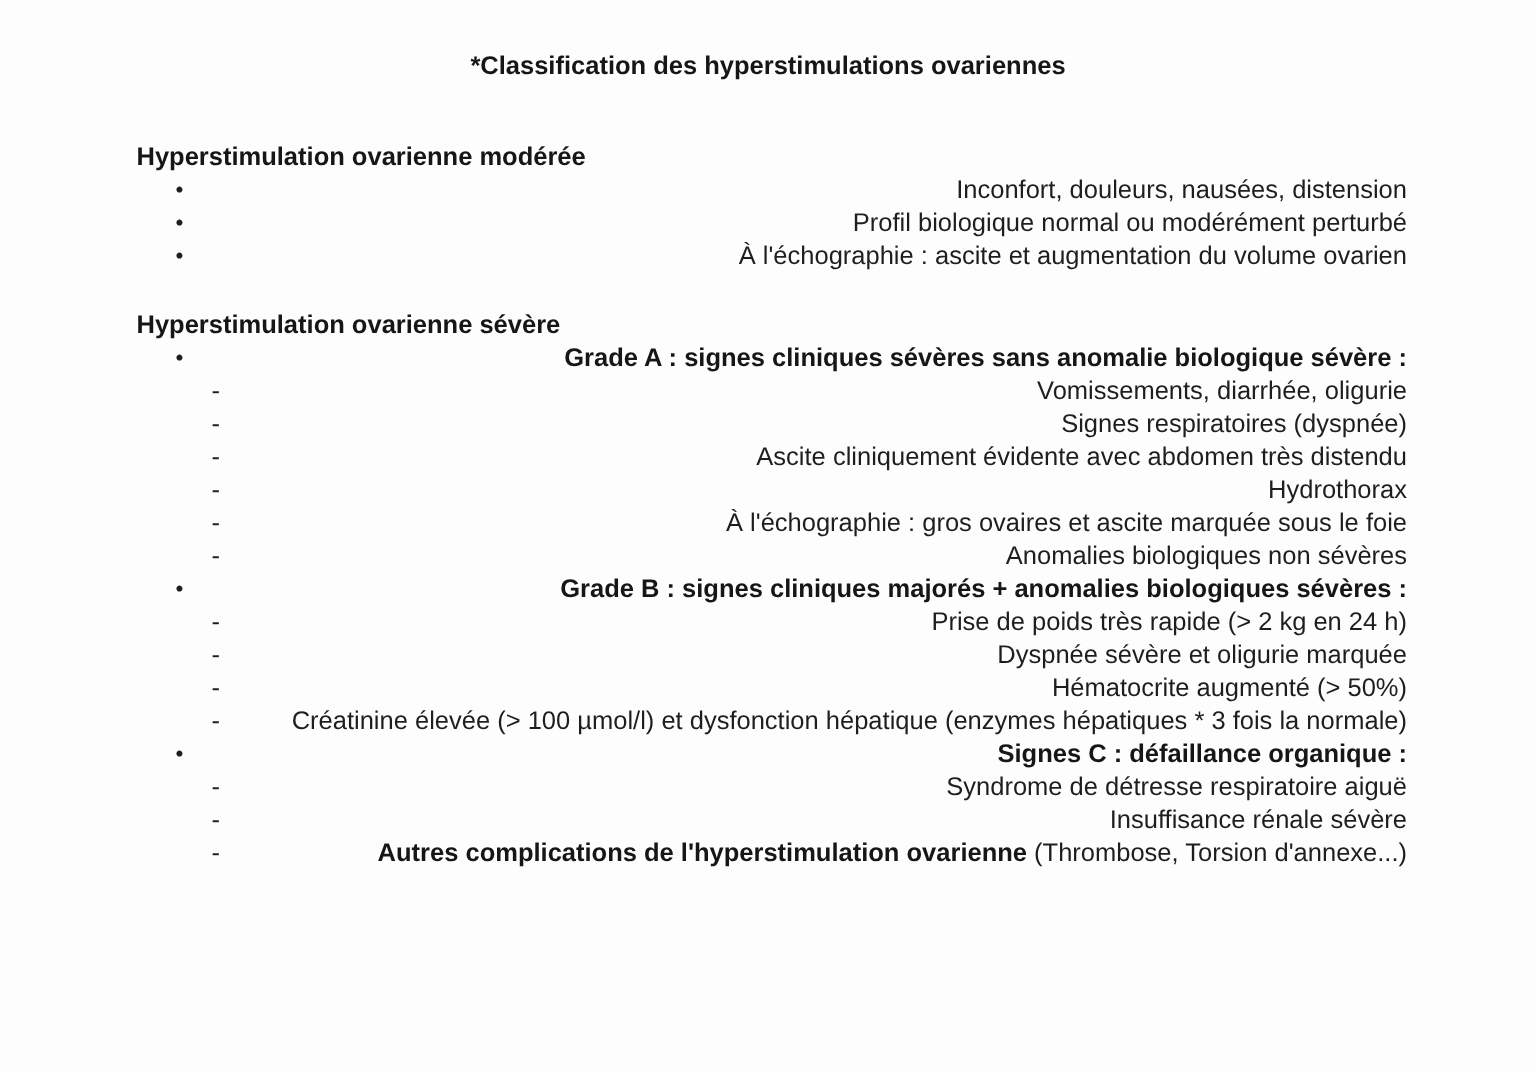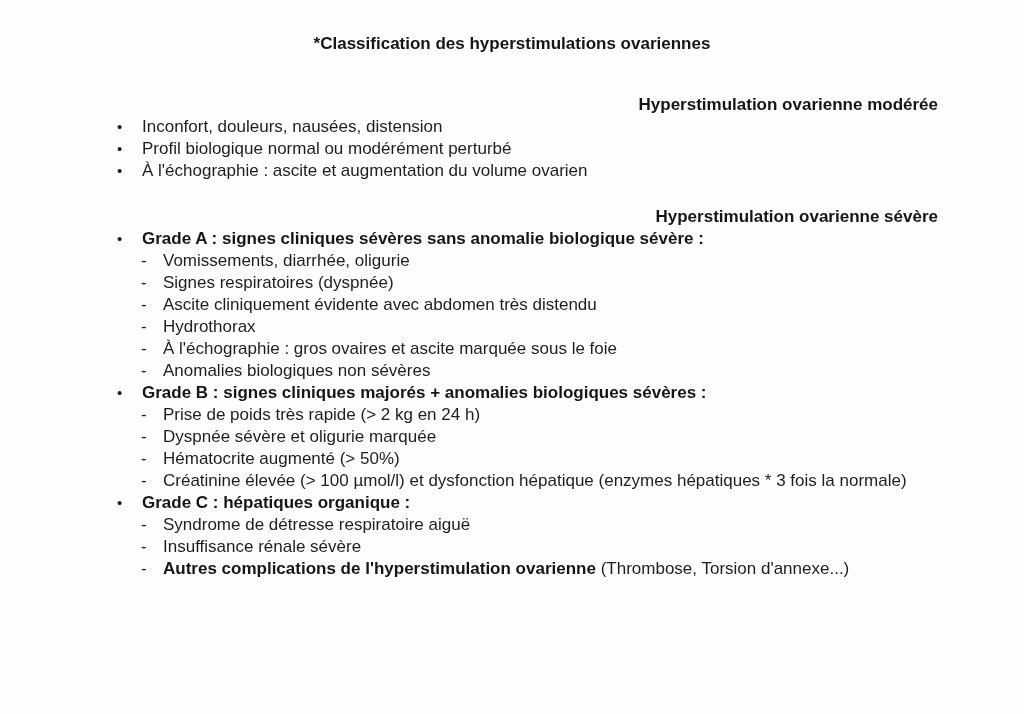--- a/index.html
+++ b/index.html
@@ -34,35 +34,34 @@
     max-width: 848px;
     font-size: 17px;
     line-height: 22px;
   }
   .section + .section {
     margin-top: 24px;
   }
   .section-heading {
     font-weight: bold;
     color: #161616;
-    text-align: right;
   }
   .li {
     display: flex;
     align-items: flex-start;
   }
   .li .marker {
     flex: 0 0 auto;
     text-align: left;
   }
   .li.bullet { padding-left: 26px; }
   .li.bullet .marker { width: 25px; font-size: 15px; }
   .li.dash   { padding-left: 50px; }
   .li.dash   .marker { width: 22px; }
-  .li .txt { flex: 1 1 auto; }
+  .li .txt { flex: 1 1 auto; text-align: right; }
   .bold-txt { font-weight: bold; color: #161616; }
 </style>
 </head>
 <body style="background: rgb(253, 253, 253); color: rgb(30, 30, 30);">
 
 <div class="doc-page">
   <div class="title-block">
     <div>*Classification des hyperstimulations ovariennes</div>
   </div>
   <div class="content" id="content">
@@ -126,21 +125,21 @@
         <div class="li dash">
           <span class="marker">-</span>
           <span class="txt"><span>Hématocrite augmenté (&gt; 50%)</span></span>
         </div>
         <div class="li dash">
           <span class="marker">-</span>
           <span class="txt"><span>Créatinine élevée (&gt; 100 µmol/l) et dysfonction hépatique (enzymes hépatiques * 3 fois la normale)</span></span>
         </div>
         <div class="li bullet">
           <span class="marker">•</span>
-          <span class="txt"><span class="bold-txt">Grade C : hépatiques organique :</span></span>
+          <span class="txt"><span class="bold-txt">Signes C : défaillance organique :</span></span>
         </div>
         <div class="li dash">
           <span class="marker">-</span>
           <span class="txt"><span>Syndrome de détresse respiratoire aiguë</span></span>
         </div>
         <div class="li dash">
           <span class="marker">-</span>
           <span class="txt"><span>Insuffisance rénale sévère</span></span>
         </div>
         <div class="li dash">

